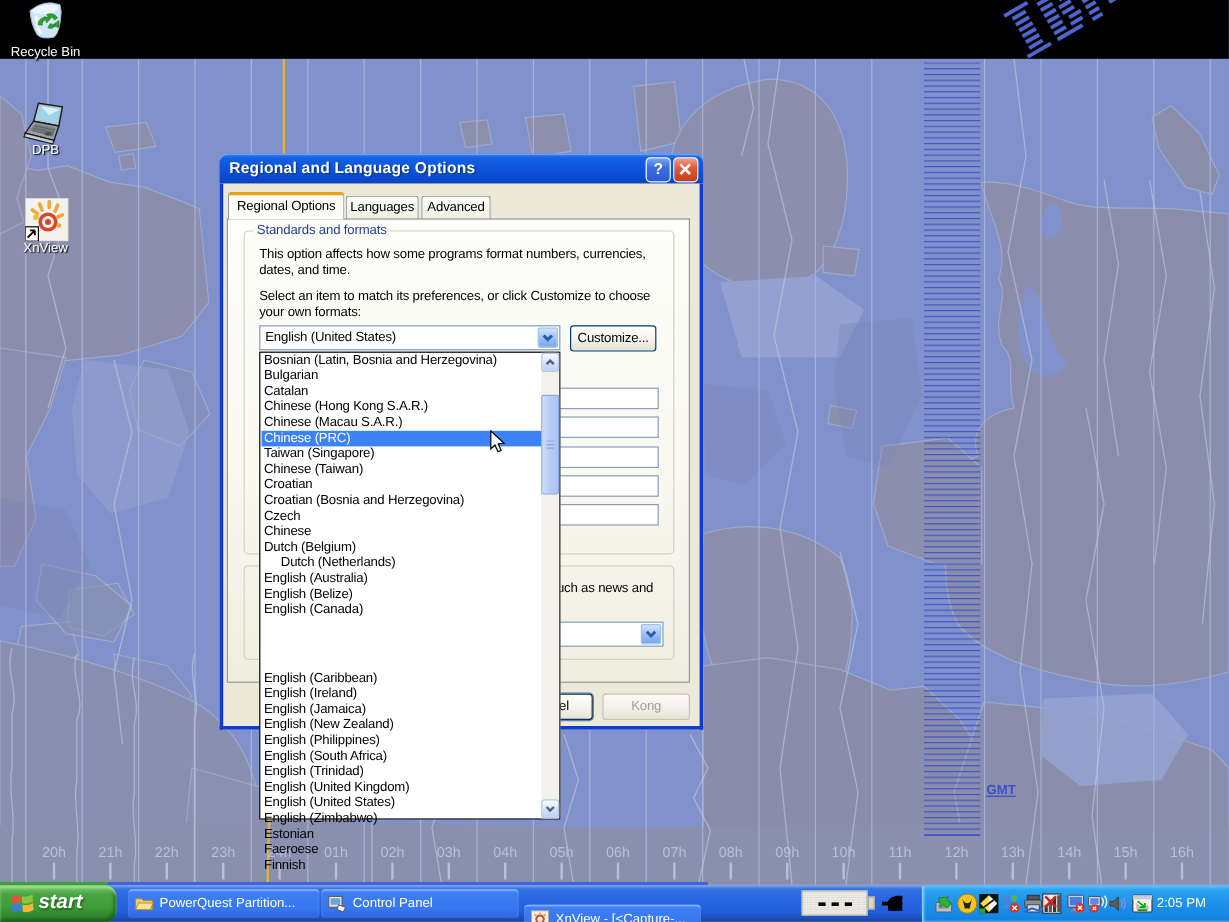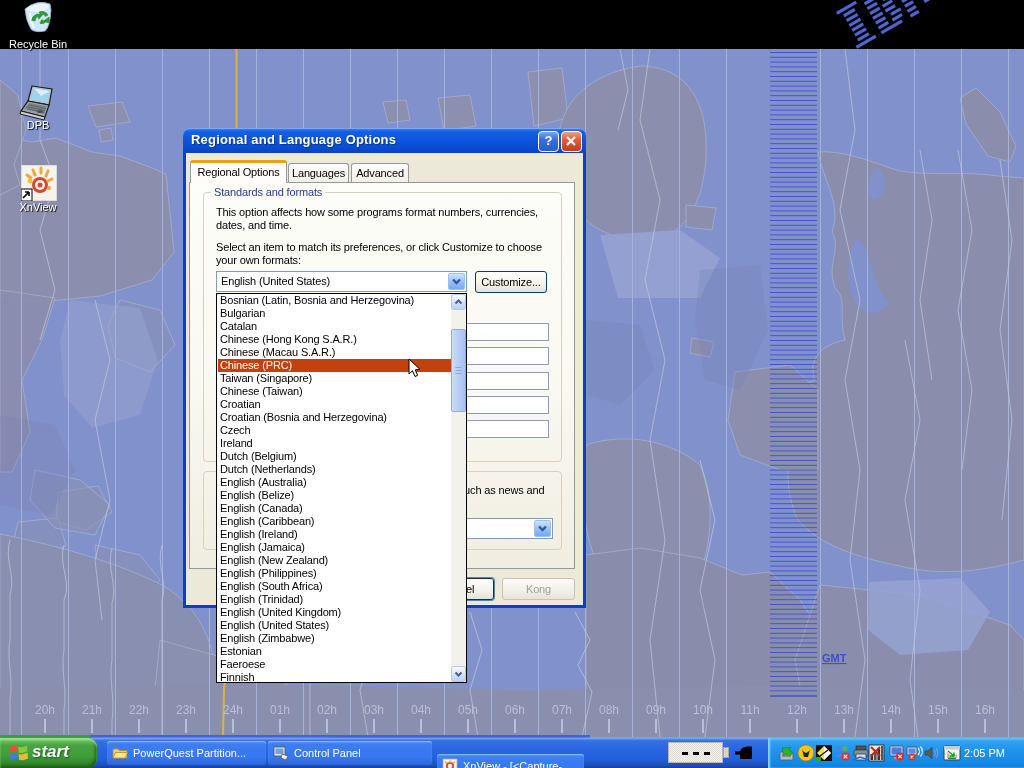--- a/index.html
+++ b/index.html
@@ -365,33 +365,33 @@
 </div>
 
 <div class="abs" id="list" style="left:216px;top:293px;width:251px;height:390px;background:#fff;
   border:1px solid #000;box-sizing:border-box;z-index:10;font-size:11px;color:#000;">
   <div id="items" style="position:absolute;left:1px;top:0px;width:234px;line-height:13px;white-space:nowrap;">
     <div style="height:13px;padding-left:2px;">Bosnian (Latin, Bosnia and Herzegovina)</div>
     <div style="height:13px;padding-left:2px;">Bulgarian</div>
     <div style="height:13px;padding-left:2px;">Catalan</div>
     <div style="height:13px;padding-left:2px;">Chinese (Hong Kong S.A.R.)</div>
     <div style="height:13px;padding-left:2px;">Chinese (Macau S.A.R.)</div>
-    <div style="height:13px;padding-left:2px;background:#c2410c;color:#fff;">Chinese (PRC)</div>
+    <div style="height:13px;padding-left:2px;background:#3b82f6;color:#fff;">Chinese (PRC)</div>
     <div style="height:13px;padding-left:2px;">Taiwan (Singapore)</div>
     <div style="height:13px;padding-left:2px;">Chinese (Taiwan)</div>
     <div style="height:13px;padding-left:2px;">Croatian</div>
     <div style="height:13px;padding-left:2px;">Croatian (Bosnia and Herzegovina)</div>
     <div style="height:13px;padding-left:2px;">Czech</div>
-    <div style="height:13px;padding-left:2px;">Ireland</div>
+    <div style="height:13px;padding-left:2px;">Chinese</div>
     <div style="height:13px;padding-left:2px;">Dutch (Belgium)</div>
-    <div style="height:13px;padding-left:2px;">Dutch (Netherlands)</div>
+    <div style="height:13px;padding-left:16px;">Dutch (Netherlands)</div>
     <div style="height:13px;padding-left:2px;">English (Australia)</div>
     <div style="height:13px;padding-left:2px;">English (Belize)</div>
     <div style="height:13px;padding-left:2px;">English (Canada)</div>
-    <div style="height:13px;padding-left:2px;">English (Caribbean)</div>
+    <div style="height:13px;padding-left:2px;margin-top:44px;">English (Caribbean)</div>
     <div style="height:13px;padding-left:2px;">English (Ireland)</div>
     <div style="height:13px;padding-left:2px;">English (Jamaica)</div>
     <div style="height:13px;padding-left:2px;">English (New Zealand)</div>
     <div style="height:13px;padding-left:2px;">English (Philippines)</div>
     <div style="height:13px;padding-left:2px;">English (South Africa)</div>
     <div style="height:13px;padding-left:2px;">English (Trinidad)</div>
     <div style="height:13px;padding-left:2px;">English (United Kingdom)</div>
     <div style="height:13px;padding-left:2px;">English (United States)</div>
     <div style="height:13px;padding-left:2px;">English (Zimbabwe)</div>
     <div style="height:13px;padding-left:2px;">Estonian</div>

